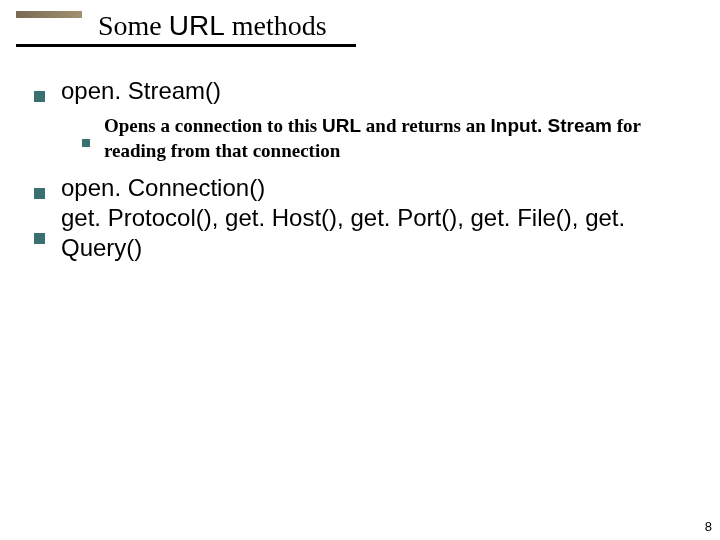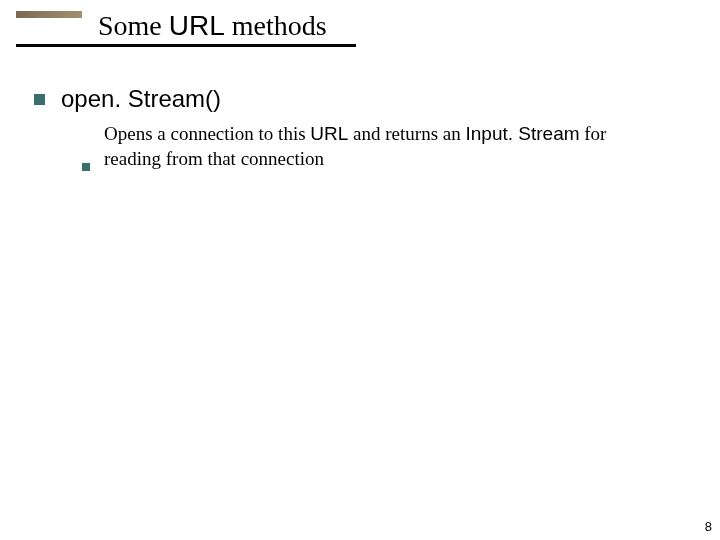--- a/index.html
+++ b/index.html
@@ -53,48 +53,48 @@
     position: absolute;
     left: 34px;
     top: 76px;
     width: 640px;
     font-size: 22px;
     line-height: 1.25;
   }
 
   .item-l1 {
     display: flex;
-    align-items: flex-start;
-    margin-top: 8px;
+    align-items: center;
   }
   .item-l1 .bullet {
     width: 11px;
     height: 11px;
     background: #3a6f6f;
     margin-top: 10px;
     margin-right: 16px;
     flex: 0 0 auto;
   }
   .item-l1 .text {
     flex: 1 1 auto;
   }
 
   .l1-api {
     font-family: Arial, Helvetica, sans-serif;
     font-size: 24px;
   }
 
   .item-l2 {
     display: flex;
-    align-items: flex-end;
+    align-items: center;
     margin-left: 48px;
     margin-top: 8px;
     margin-bottom: 10px;
     font-size: 19px;
     line-height: 1.3;
+    font-weight: bold;
   }
   .item-l2 .bullet {
     width: 8px;
     height: 8px;
     background: #3a6f6f;
     margin-top: 8px;
     margin-right: 14px;
     flex: 0 0 auto;
   }
   .item-l2 .text {
@@ -135,17 +135,29 @@
       <span class="l1-api">open. Stream()</span>
     </div>
   </div>
   <div class="item-l2">
     <div class="bullet"></div>
     <div class="text">
       <span>Opens a connection to this </span><span class="l2-api">URL</span><span> and returns an </span><span class="l2-api">Input. Stream</span><span> for reading from that connection</span>
     </div>
   </div>
 
+  <div class="item-l1">
+    <div class="bullet"></div>
+    <div class="text">
+      <span class="l1-api">open. Connection()</span>
+    </div>
+  </div>
 
+  <div class="item-l1">
+    <div class="bullet"></div>
+    <div class="text">
+      <span class="l1-api">get. Protocol(), get. Host(), get. Port(), get. File(), get. Query()</span>
+    </div>
+  </div>
 
 </div>
 
 <div class="page-number">8</div>
 
 </body></html>

